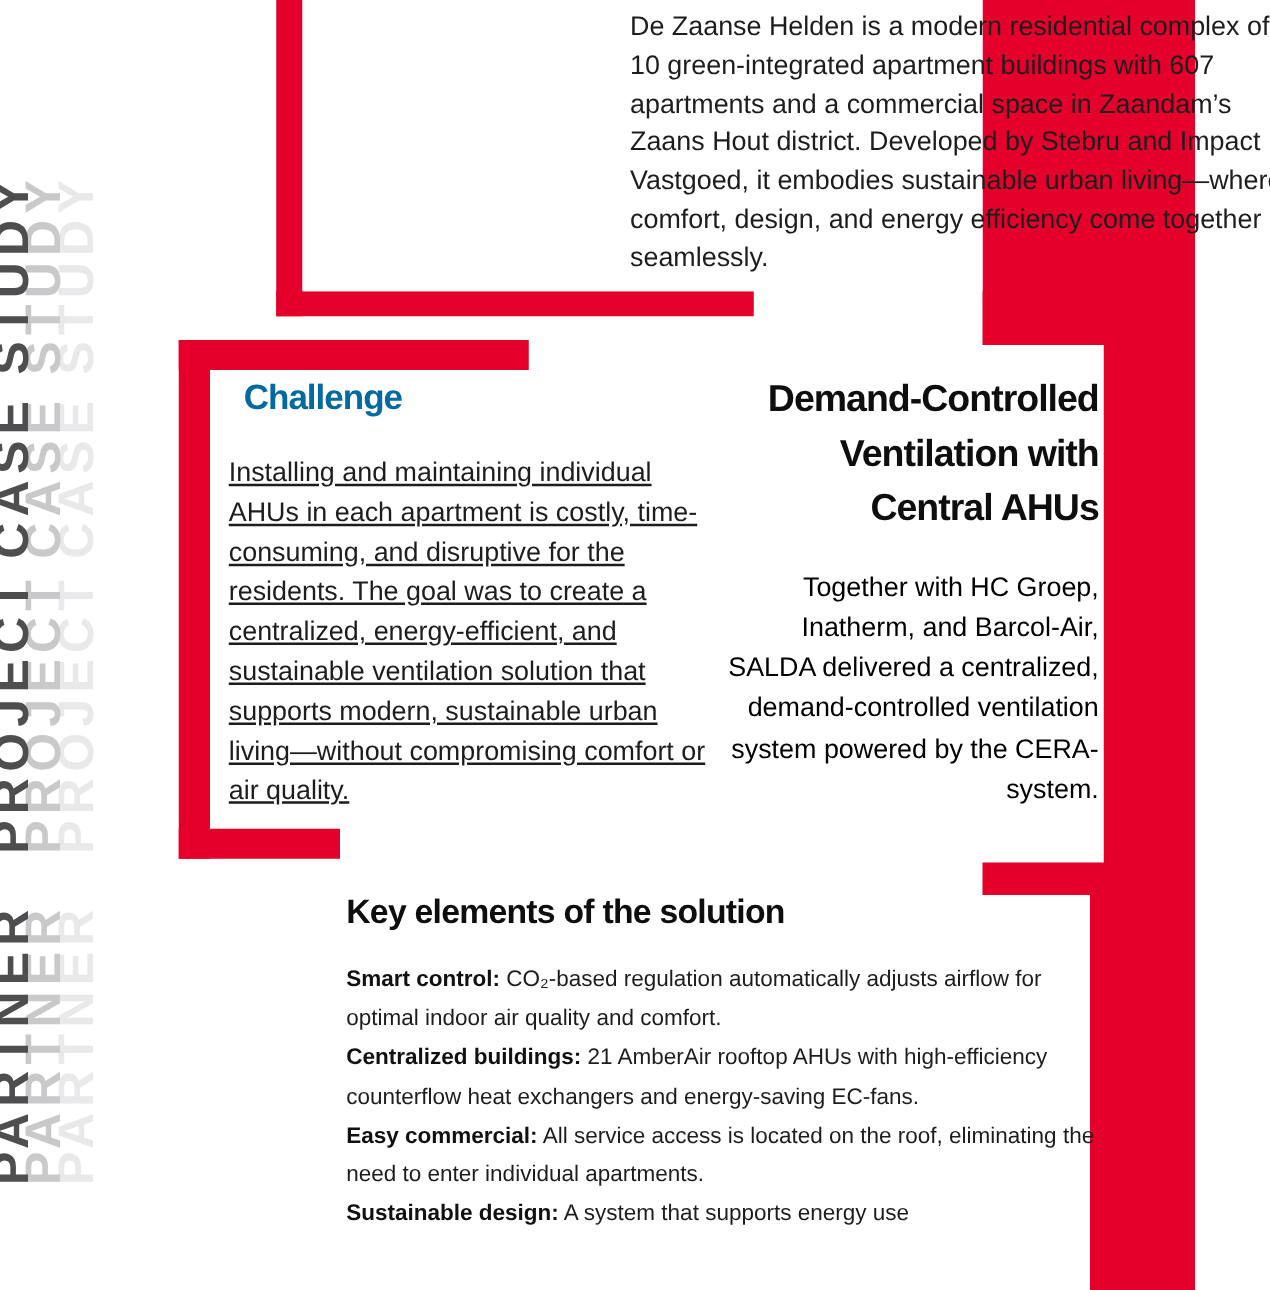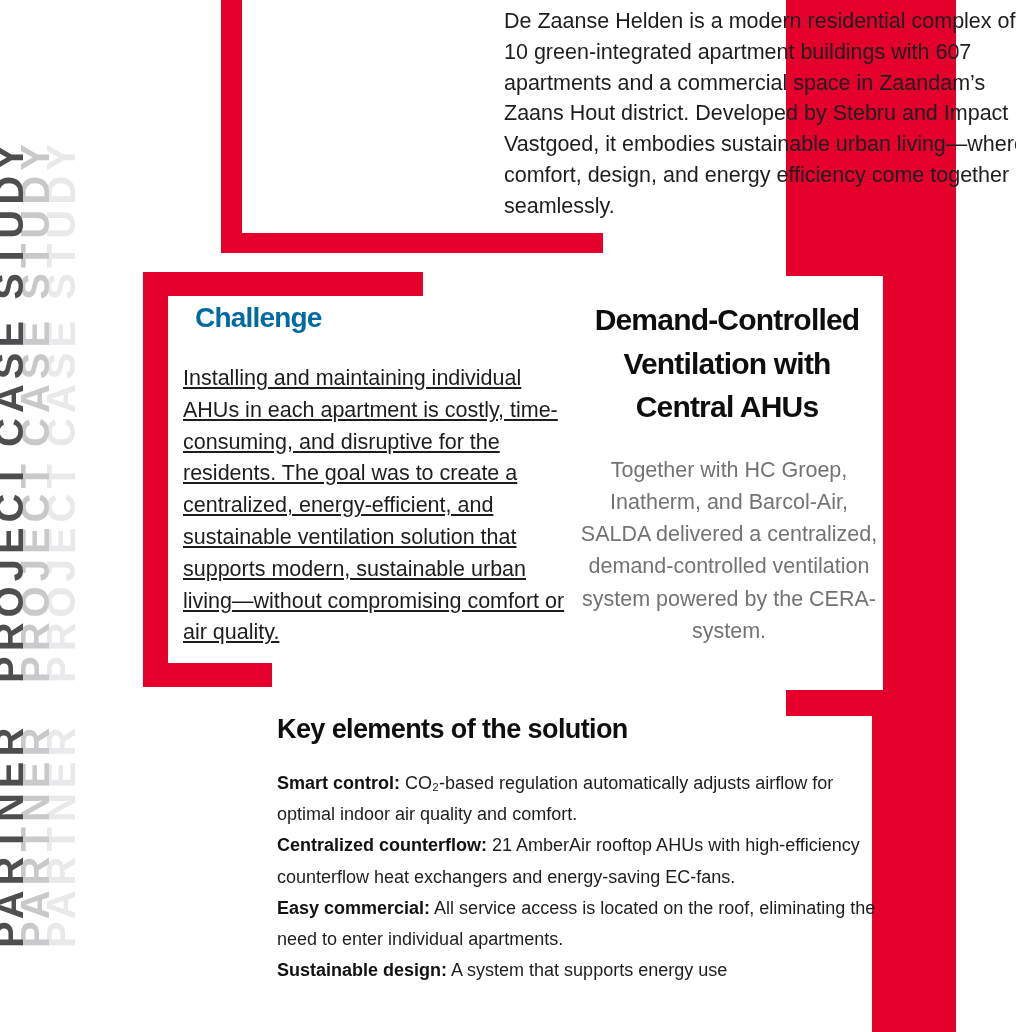--- a/index.html
+++ b/index.html
@@ -48,29 +48,29 @@
   }
   .challenge-body {
     position:absolute; left:183px; top:363px; width:396px;
     font-size:21.5px; line-height:31.8px; color:#1d1d1f;text-decoration:underline;
   }
 
   
   .demand-box {
     position:absolute; left:575px; top:276px; width:308px; height:414px;
     background:#ffffff; box-sizing:border-box; padding:22px 4px 0 0;
-    text-align:center; z-index:2;
+    text-align:right; z-index:2;
   }
   .demand-title {
     font-size:30px; font-weight:bold; letter-spacing:-0.8px;
     line-height:43.5px; color:#0e0e0f; margin:0;
   }
   .demand-body {
     margin:25px 0 0 auto; width:300px;
-    font-size:21.5px; line-height:32.3px; color:#737373;
+    font-size:21.5px; line-height:32.3px; color:#000000;
   }
 
   
   .key-title {
     position:absolute; left:277px; top:714px;
     font-size:27px; font-weight:bold; letter-spacing:-0.6px; color:#0e0e0f;
   }
   .key-body {
     position:absolute; left:277px; top:768px; width:600px;
     font-size:18px; line-height:31.2px; color:#1d1d1f;
@@ -111,18 +111,18 @@
   <div class="challenge-body">Installing and maintaining individual AHUs in each apartment is costly, time-consuming, and disruptive for the residents. The goal was to create a centralized, energy-efficient, and sustainable ventilation solution that supports modern, sustainable urban living—without compromising comfort or air quality.</div>
 
   <div class="demand-box">
     <h2 class="demand-title">Demand-Controlled Ventilation with Central AHUs</h2>
     <div class="demand-body">Together with HC Groep, Inatherm, and Barcol-Air, SALDA delivered a centralized, demand-controlled ventilation system powered by the CERA-system.</div>
   </div>
 
   <div class="key-title">Key elements of the solution</div>
   <div class="key-body">
     <p><b>Smart control:</b> <span>CO₂-based regulation automatically adjusts airflow for optimal indoor air quality and comfort.</span></p>
-    <p><b>Centralized counterflow:</b> <span>21 AmberAir rooftop AHUs with high-efficiency counterflow heat exchangers and energy-saving EC-fans.</span></p>
+    <p><b>Centralized buildings:</b> <span>21 AmberAir rooftop AHUs with high-efficiency counterflow heat exchangers and energy-saving EC-fans.</span></p>
     <p><b>Easy commercial:</b> <span>All service access is located on the roof, eliminating the need to enter individual apartments.</span></p>
     <p><b>Sustainable design:</b> <span>A system that supports energy use</span></p>
   </div>
 
 </div>
 
 </body></html>

